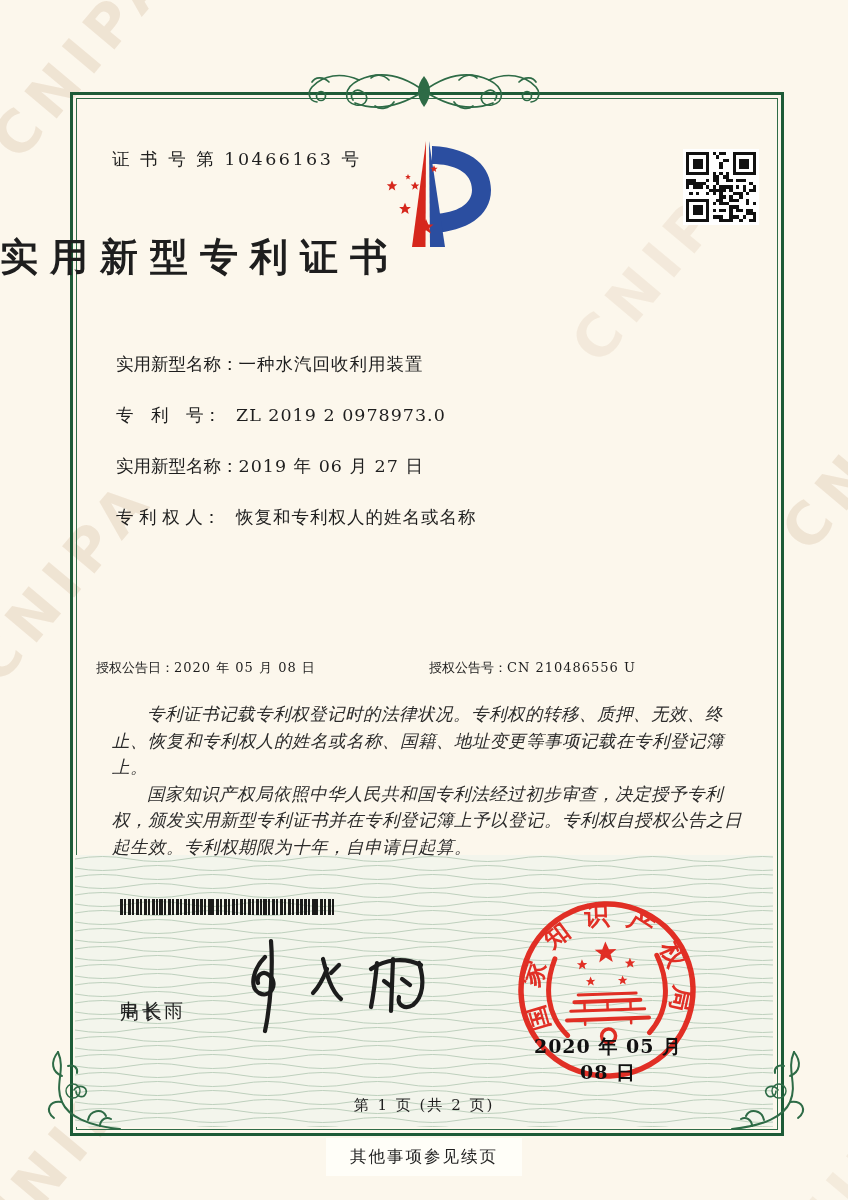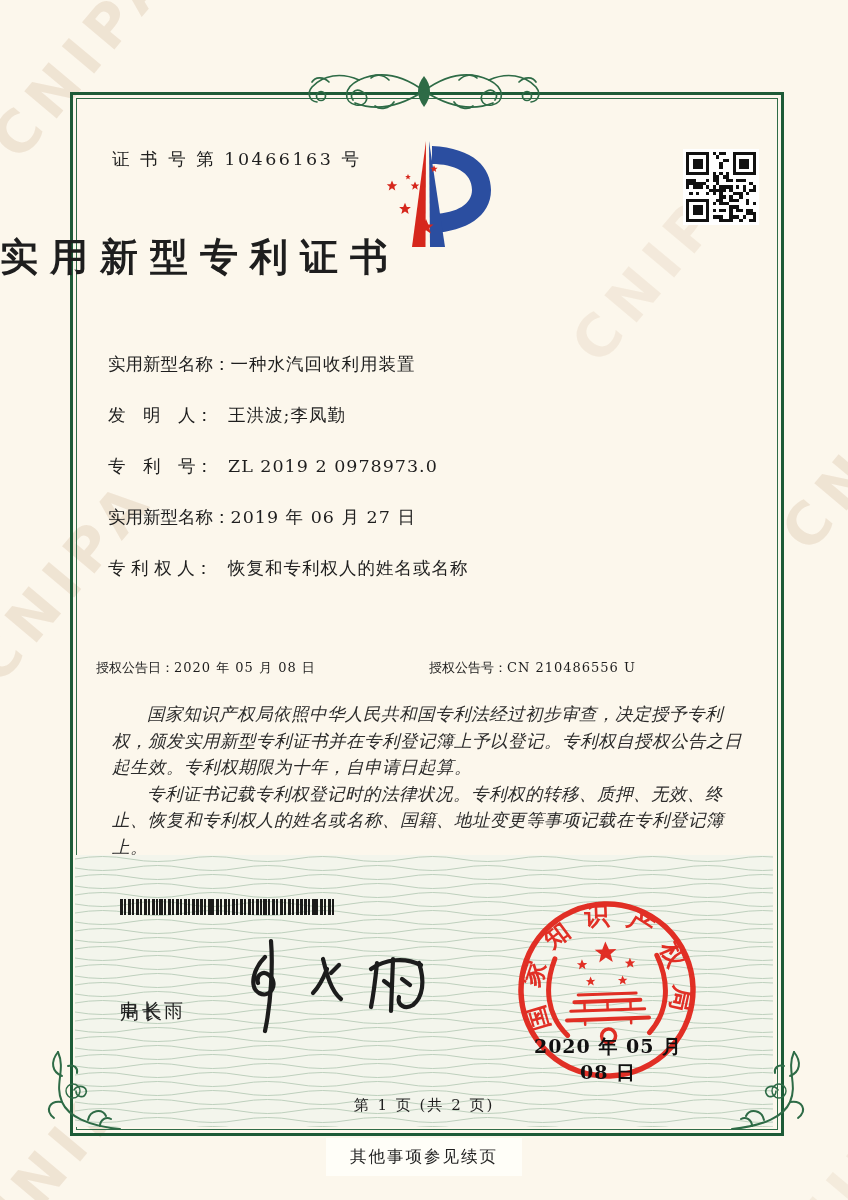--- a/index.html
+++ b/index.html
@@ -36,21 +36,21 @@
   .wave-panel{position:absolute; left:75px; top:855px; width:698px; height:272px; z-index:1; background:#f3f5ec;}
   
   .content{position:absolute; inset:0; z-index:3;}
   .cert-no{position:absolute; left:112px; top:147px; font-size:17.5px; letter-spacing:2.5px;}
   .logo{position:absolute; left:362px; top:138px;}
   .qr{position:absolute; left:683px; top:149px; width:76px; height:76px; background:#fff; padding:3px; box-sizing:border-box;}
   .doc-title{
     position:absolute; left:0; top:232px; width:100%; text-align:left;
     font-size:38px; font-weight:bold; letter-spacing:12px;
   }
-  .fields{position:absolute; left:108px; top:352px; width:620px;}
+  .fields{position:absolute; left:116px; top:352px; width:620px;}
   .field-row{margin-bottom:27px; font-size:17.5px; line-height:24px;}
   .field-label{display:inline-block; min-width:120px; vertical-align:top;}
   .field-value{letter-spacing:1px;}
   .grant-row{position:absolute; left:96px; top:659px; width:640px; font-size:13px;}
   .grant-no-pair{position:absolute; left:333px; top:0;}
   .body-text{position:absolute; left:112px; top:701px; width:632px;}
   .body-text p{
     margin:0; text-indent:2em; font-size:17.5px; line-height:26.5px;
     font-style:italic; letter-spacing:.5px; color:#2b2b2b;
   }
@@ -300,43 +300,40 @@
         </svg>
     </div>
 
     <div class="doc-title">实用新型专利证书</div>
 
     <div class="fields">
       <div class="field-row">
         <span class="field-label">实用新型名称：</span><span class="field-value">一种水汽回收利用装置</span>
       </div>
       <div class="field-row">
-        <span class="field-label">发　明　人：</span><span class="field-value">王洪波;李凤勤</span>
-      </div>
-      <div class="field-row">
         <span class="field-label">专　利　号：</span><span class="field-value">ZL 2019 2 0978973.0</span>
       </div>
       <div class="field-row">
         <span class="field-label">实用新型名称：</span><span class="field-value">2019 年 06 月 27 日</span>
       </div>
       <div class="field-row">
         <span class="field-label">专 利 权 人：</span><span class="field-value">恢复和专利权人的姓名或名称</span>
       </div>
     </div>
 
     <div class="grant-row">
       <span>授权公告日：</span><span class="field-value">2020 年 05 月 08 日</span>
       <span class="grant-no-pair">
         <span>授权公告号：</span><span class="field-value">CN 210486556 U</span>
       </span>
     </div>
 
     <div class="body-text">
+      <p>专利证书记载专利权登记时的法律状况。专利权的转移、质押、无效、终止、恢复和专利权人的姓名或名称、国籍、地址变更等事项记载在专利登记簿上。</p>
       <p>国家知识产权局依照中华人民共和国专利法经过初步审查，决定授予专利权，颁发实用新型专利证书并在专利登记簿上予以登记。专利权自授权公告之日起生效。专利权期限为十年，自申请日起算。</p>
-      <p>专利证书记载专利权登记时的法律状况。专利权的转移、质押、无效、终止、恢复和专利权人的姓名或名称、国籍、地址变更等事项记载在专利登记簿上。</p>
     </div>
 
     <div class="barcode"></div>
 
     <div class="signer-title">局长</div>
     <div class="signer-name">申长雨</div>
 
     <svg class="signature" width="210" height="100" viewBox="0 0 210 100">
       <g fill="none" stroke="#1c1c1c" stroke-width="4.2" stroke-linecap="round" stroke-linejoin="round">
         <path d="M30,22 C18,34 14,52 24,58 C36,64 44,48 34,40 C28,35 21,40 23,48"></path>

